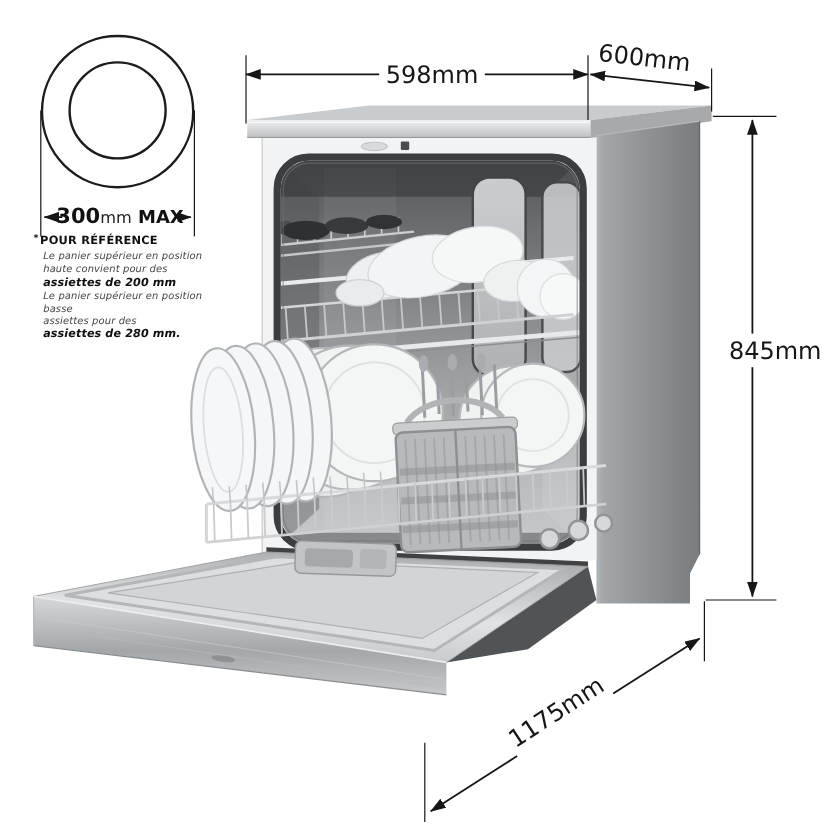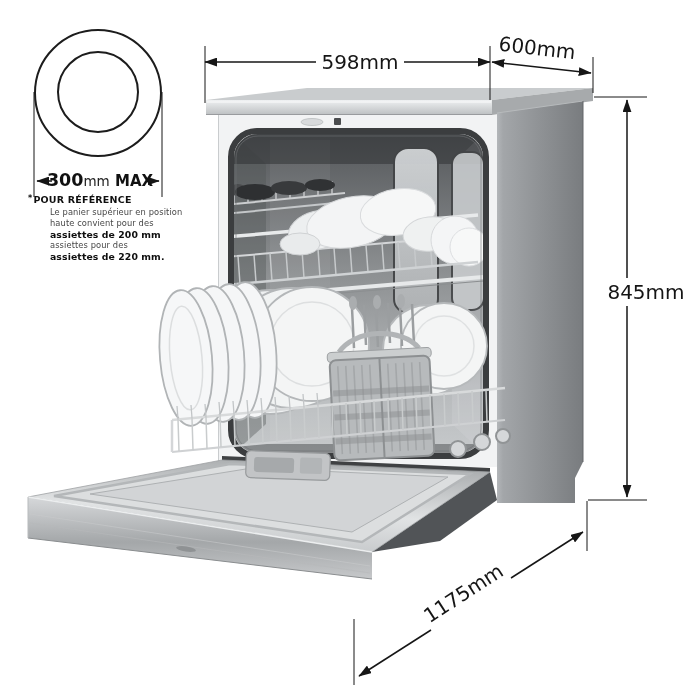--- a/index.html
+++ b/index.html
@@ -6,21 +6,21 @@
   .stage{position:relative;width:700px;height:700px;background:#fff;overflow:hidden;
          font-family:"DejaVu Sans",sans-serif;}
   .stage svg{position:absolute;left:0;top:0;}
   text.dim{font-family:"DejaVu Sans",sans-serif;font-size:20px;fill:#151515;}
   tspan.big{font-size:17.5px;font-weight:bold;fill:#111;}
   tspan.mid{font-size:13.5px;fill:#222;}
   tspan.max{font-size:15px;font-weight:bold;fill:#111;}
   .note{position:absolute;left:28px;top:194px;width:165px;color:#474747;}
   .note-title{font-size:9.5px;font-weight:bold;color:#0f0f0f;letter-spacing:.2px;margin:0 0 2px 0;}
   .note-title .marker{font-size:8px;vertical-align:2px;margin-right:1px;}
-  .note-line{font-size:8.3px;line-height:10.8px;letter-spacing:.1px;margin-left:22px;}
+  .note-line{font-size:8.3px;line-height:10.8px;letter-spacing:.1px;margin-left:8px;font-style:italic;}
   .note-line.bold{font-size:9.3px;font-weight:bold;color:#0f0f0f;line-height:11.2px;}
 </style>
 </head>
 <body>
 
 <div class="stage">
 <svg width="700" height="700" viewBox="0 0 700 700">
   <defs>
     <marker id="arr" markerWidth="13" markerHeight="9" refX="12.3" refY="4.5" orient="auto-start-reverse" markerUnits="userSpaceOnUse">
       <path d="M0,0 L13,4.5 L0,9 Z" fill="#161616"></path>
@@ -222,16 +222,17 @@
     <line x1="511" y1="578" x2="583" y2="532" stroke="#161616" stroke-width="1.5" marker-end="url(#arr)"></line>
     <text class="dim" x="464" y="600" text-anchor="middle" transform="rotate(-33 464 594)">1175mm</text>
   </g>
 </svg>
 
 <div class="note">
   <div class="note-title"><span class="marker">*</span><span>POUR RÉFÉRENCE</span></div>
   <div class="note-line">Le panier supérieur en position</div>
   <div class="note-line">haute convient pour des</div>
   <div class="note-line bold">assiettes de 200 mm</div>
+  <div class="note-line">Le panier supérieur en position basse</div>
   <div class="note-line">assiettes pour des</div>
-  <div class="note-line bold">assiettes de 220 mm.</div>
+  <div class="note-line bold">assiettes de 280 mm.</div>
 </div>
 </div>
 
 </body></html>

